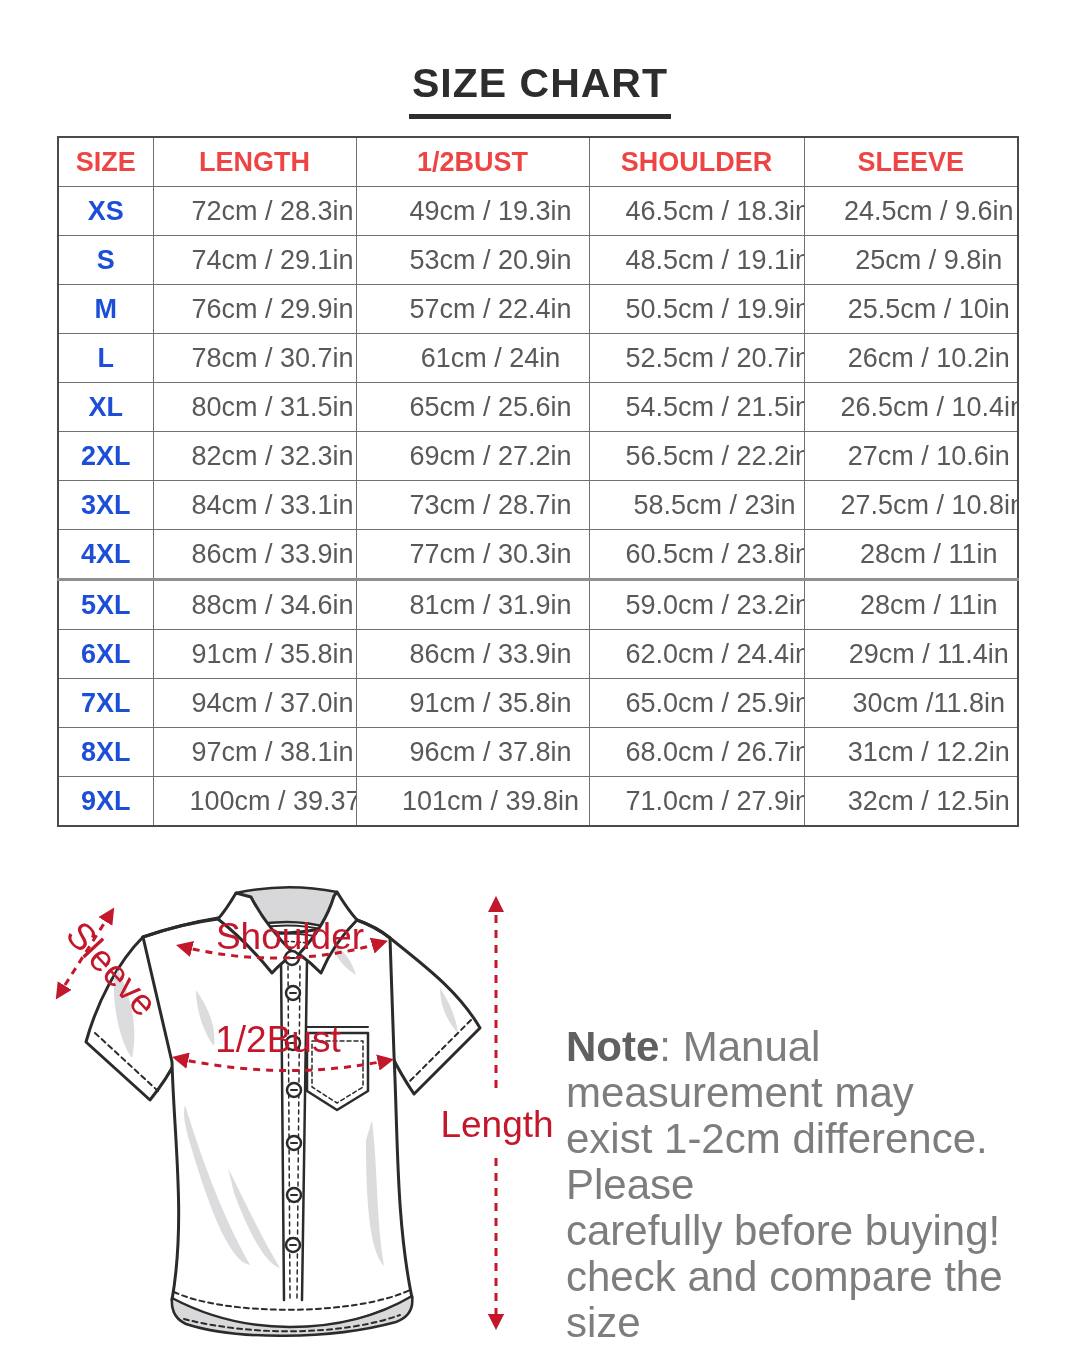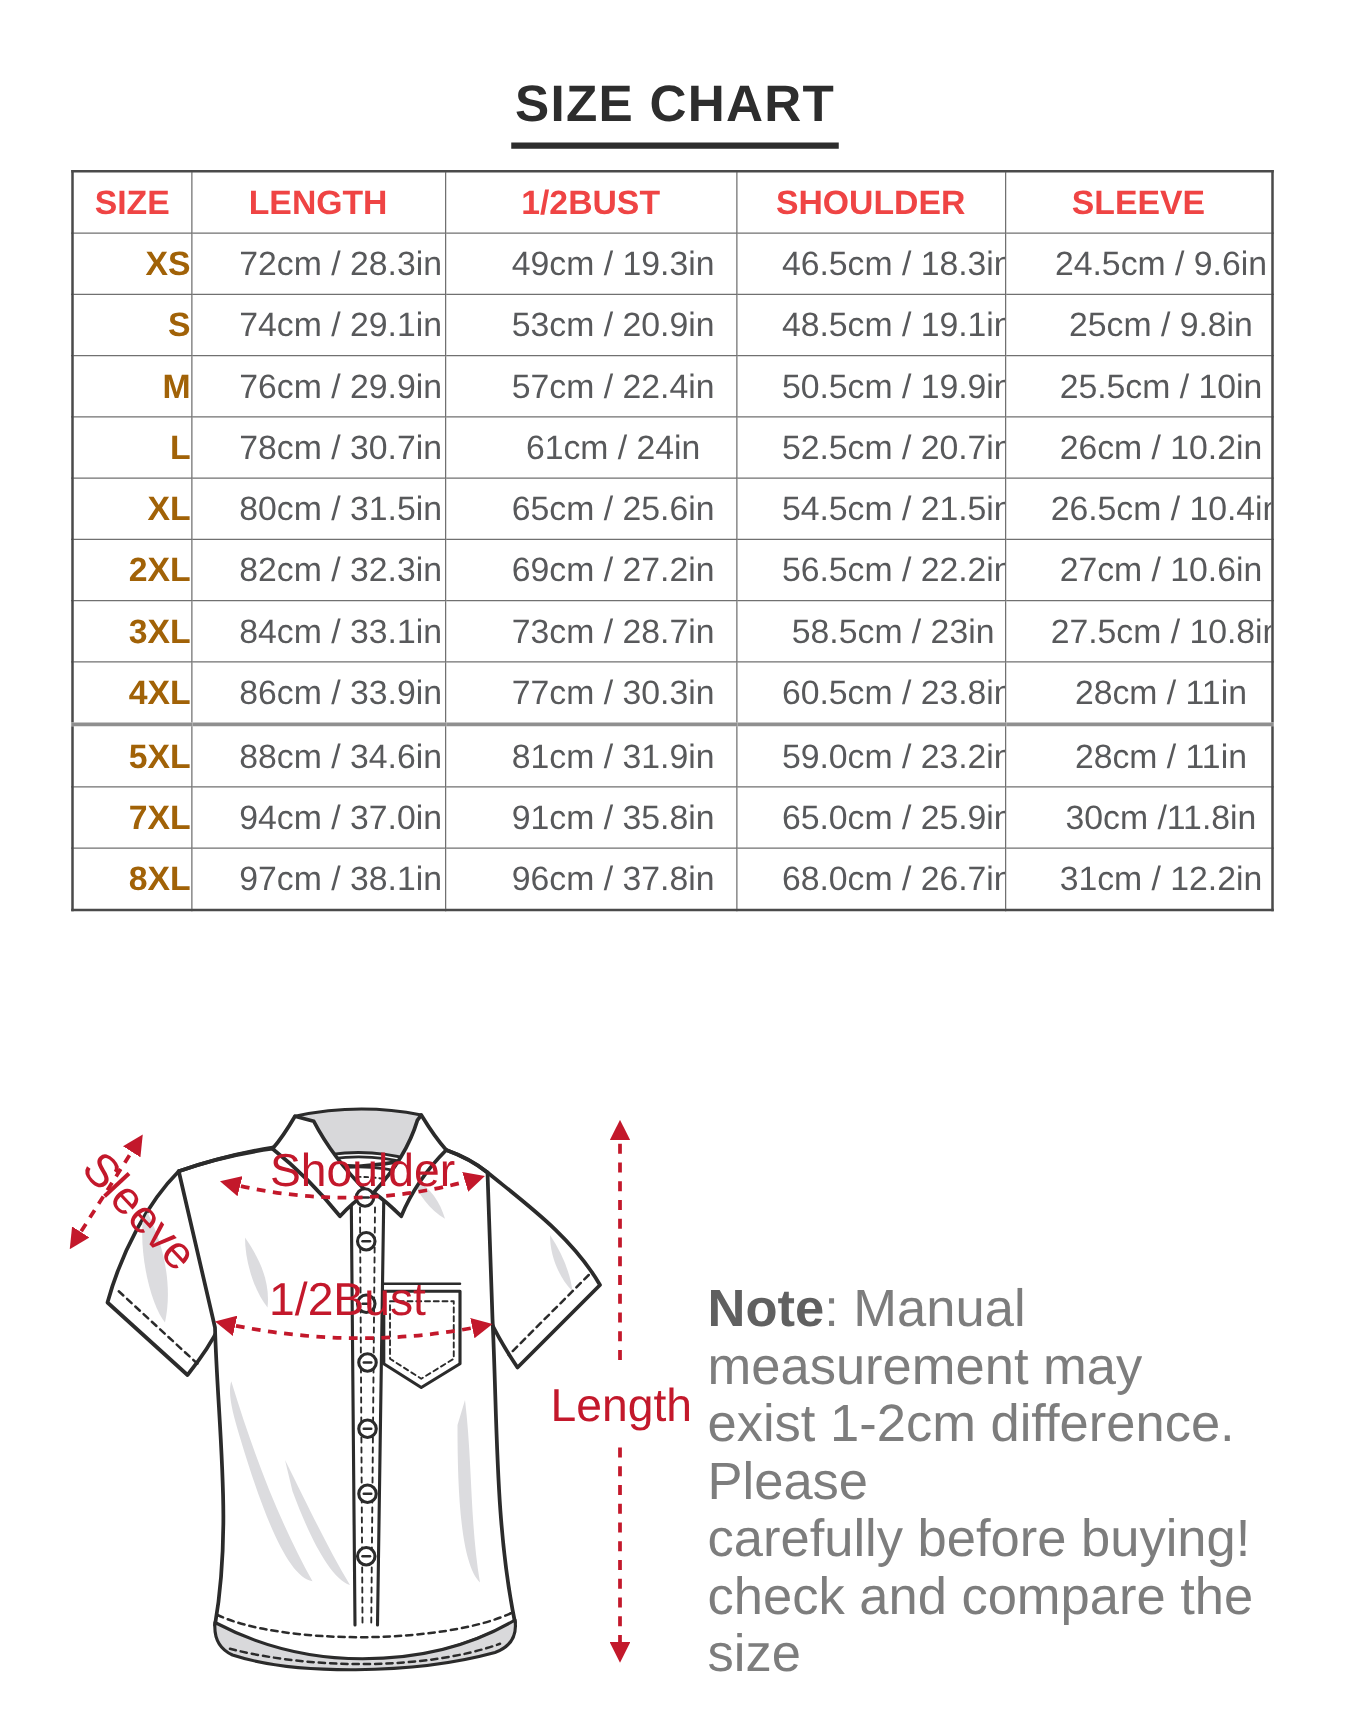--- a/index.html
+++ b/index.html
@@ -15,21 +15,21 @@
   table.size-table{
     position:absolute;left:57px;top:96px;width:960px;
     border-collapse:collapse;table-layout:fixed;
     border:2px solid #4a4a4a;
   }
   .size-table th,.size-table td{
     height:48px;border:1px solid #707070;text-align:center;vertical-align:middle;
     padding:0;font-size:27px;overflow:hidden;white-space:nowrap;
   }
   .size-table th{font-weight:bold;color:#ef4444;}
-  .size-table td.c-size{font-weight:bold;color:#a16207;text-align:right;}
+  .size-table td.c-size{font-weight:bold;color:#1d4ed8;}
   .size-table td.c-val{color:#58595b;font-weight:normal;padding-left:36px;}
   .size-table col.w-size{width:95px;}
   .size-table col.w-length{width:203px;}
   .size-table col.w-bust{width:233px;}
   .size-table col.w-shoulder{width:215px;}
   .size-table col.w-sleeve{width:214px;}
   .size-table tbody tr:nth-child(9) td{border-top:3px solid #8f8f8f;}
   .diagram-svg{position:absolute;left:0;top:830px;width:560px;height:500px;}
   .note{
     position:absolute;left:566px;top:984px;width:486px;
@@ -122,32 +122,46 @@
         <td class="c-val">28cm / 11in</td>
       </tr>
         <tr>
         <td class="c-size">5XL</td>
         <td class="c-val">88cm / 34.6in</td>
         <td class="c-val">81cm / 31.9in</td>
         <td class="c-val">59.0cm / 23.2in</td>
         <td class="c-val">28cm / 11in</td>
       </tr>
         <tr>
+        <td class="c-size">6XL</td>
+        <td class="c-val">91cm / 35.8in</td>
+        <td class="c-val">86cm / 33.9in</td>
+        <td class="c-val">62.0cm / 24.4in</td>
+        <td class="c-val">29cm / 11.4in</td>
+      </tr>
+        <tr>
         <td class="c-size">7XL</td>
         <td class="c-val">94cm / 37.0in</td>
         <td class="c-val">91cm / 35.8in</td>
         <td class="c-val">65.0cm / 25.9in</td>
         <td class="c-val">30cm /11.8in</td>
       </tr>
         <tr>
         <td class="c-size">8XL</td>
         <td class="c-val">97cm / 38.1in</td>
         <td class="c-val">96cm / 37.8in</td>
         <td class="c-val">68.0cm / 26.7in</td>
         <td class="c-val">31cm / 12.2in</td>
+      </tr>
+        <tr>
+        <td class="c-size">9XL</td>
+        <td class="c-val">100cm / 39.37in</td>
+        <td class="c-val">101cm / 39.8in</td>
+        <td class="c-val">71.0cm / 27.9in</td>
+        <td class="c-val">32cm / 12.5in</td>
       </tr>
     </tbody>
   </table>
 
   <svg class="diagram-svg" viewBox="0 0 560 500" xmlns="http://www.w3.org/2000/svg">
     <defs>
       <marker id="arrow" viewBox="0 0 10 10" refX="7.5" refY="5" markerWidth="5.5" markerHeight="5.5" orient="auto-start-reverse">
         <path d="M0,0 L10,5 L0,10 Z" fill="#c3182b"></path>
       </marker>
     </defs>

